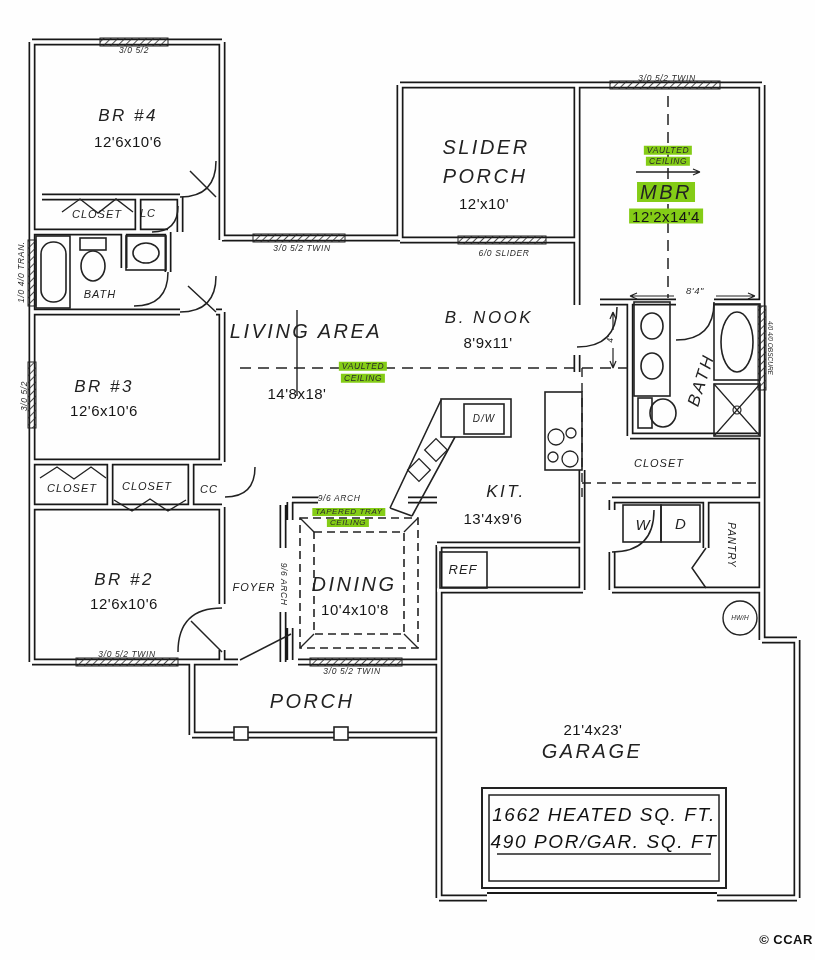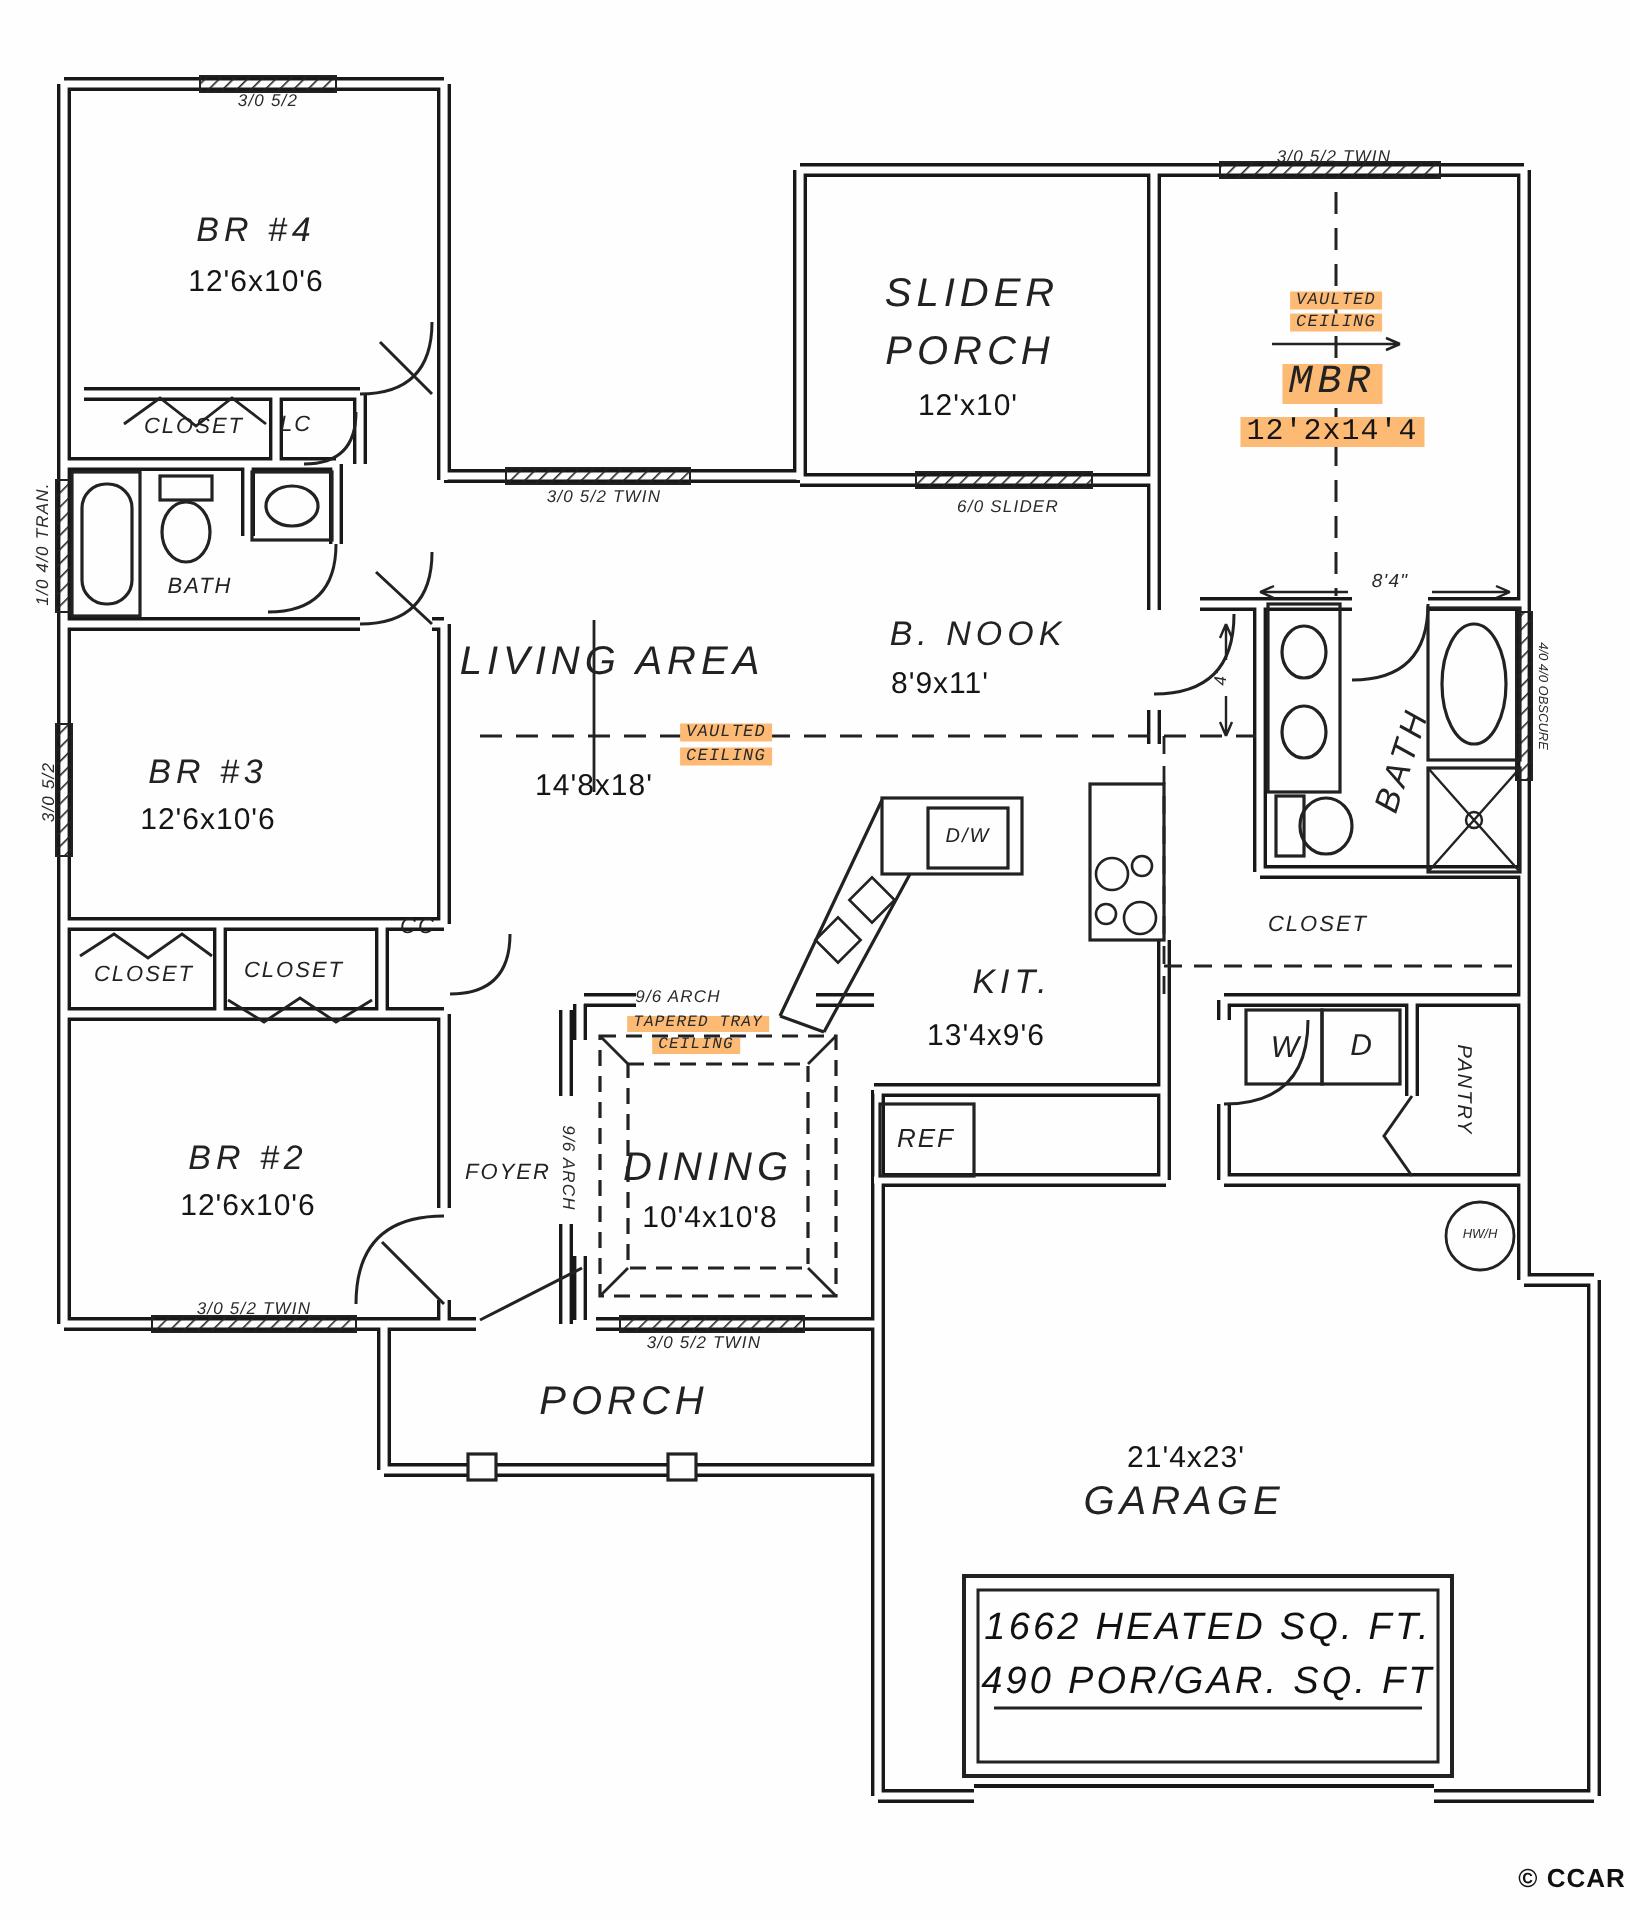--- a/index.html
+++ b/index.html
@@ -9,21 +9,21 @@
   .lbl{position:absolute;transform:translate(-50%,-50%);white-space:nowrap;line-height:1;}
   .rot-90{transform:translate(-50%,-50%) rotate(-90deg);}
   .rot90{transform:translate(-50%,-50%) rotate(90deg);}
   .rname{font-style:italic;letter-spacing:2.5px;font-size:17px;color:#222;}
   .big{font-size:20px;}
   .rdim{font-size:15px;letter-spacing:0.5px;color:#151515;}
   .fix{font-style:italic;font-size:11px;letter-spacing:1px;color:#222;}
   .fixbig{font-style:italic;font-size:15px;letter-spacing:1px;color:#222;}
   .tiny{font-style:italic;font-size:8.5px;letter-spacing:0.6px;color:#2a2a2a;}
   .micro{font-style:italic;font-size:6.5px;letter-spacing:0;color:#2a2a2a;}
-  .wbg{background:#fdba74;padding:0 3px;font-family:Liberation Mono, monospace;}
+  .wbg{background:#84cc16;padding:0 3px;}
   .sq{font-style:italic;font-size:19px;letter-spacing:1.6px;color:#111;}
   .copy{font-size:13px;font-weight:bold;letter-spacing:0.5px;color:#111;}
 </style>
 </head>
 <body>
 
 <div id="plan">
 
 <svg id="draw" width="815" height="960" viewBox="0 0 815 960">
   <defs>
@@ -215,29 +215,29 @@
   <span class="lbl rname" style="left:701px;top:380px;transform:translate(-50%,-50%) rotate(-72deg)">BATH</span>
   <span class="lbl micro rot90" style="left:770px;top:348px">4/0 4/0 OBSCURE</span>
   <span class="lbl fix" style="left:659px;top:463px">CLOSET</span>
 
   <span class="lbl rname big" style="left:306px;top:331px">LIVING AREA</span>
   <span class="lbl tiny wbg" style="left:363px;top:366px">VAULTED</span>
   <span class="lbl tiny wbg" style="left:363px;top:378px">CEILING</span>
   <span class="lbl rdim" style="left:297px;top:393px">14'8x18'</span>
 
   <span class="lbl rname" style="left:489px;top:317px">B. NOOK</span>
-  <span class="lbl rdim" style="left:470px;top:342px">8'9x11'</span>
+  <span class="lbl rdim" style="left:488px;top:342px">8'9x11'</span>
   <span class="lbl fix" style="left:484px;top:419px;font-size:10px">D/W</span>
   <span class="lbl rname" style="left:506px;top:491px">KIT.</span>
   <span class="lbl rdim" style="left:493px;top:518px">13'4x9'6</span>
   <span class="lbl fix" style="left:463px;top:569px;font-size:13px">REF</span>
 
   <span class="lbl fix" style="left:72px;top:488px">CLOSET</span>
   <span class="lbl fix" style="left:147px;top:486px">CLOSET</span>
-  <span class="lbl fix" style="left:209px;top:464px">CC</span>
+  <span class="lbl fix" style="left:209px;top:489px">CC</span>
   <span class="lbl rname" style="left:124px;top:579px">BR #2</span>
   <span class="lbl rdim" style="left:124px;top:603px">12'6x10'6</span>
   <span class="lbl tiny" style="left:127px;top:654px">3/0 5/2 TWIN</span>
 
   <span class="lbl fix" style="left:254px;top:587px">FOYER</span>
   <span class="lbl tiny rot90" style="left:284px;top:584px">9/6 ARCH</span>
   <span class="lbl tiny" style="left:339px;top:498px">9/6 ARCH</span>
   <span class="lbl tiny wbg" style="left:349px;top:512px;font-size:8px">TAPERED TRAY</span>
   <span class="lbl tiny wbg" style="left:348px;top:523px;font-size:8px">CEILING</span>
   <span class="lbl rname big" style="left:354px;top:584px">DINING</span>

